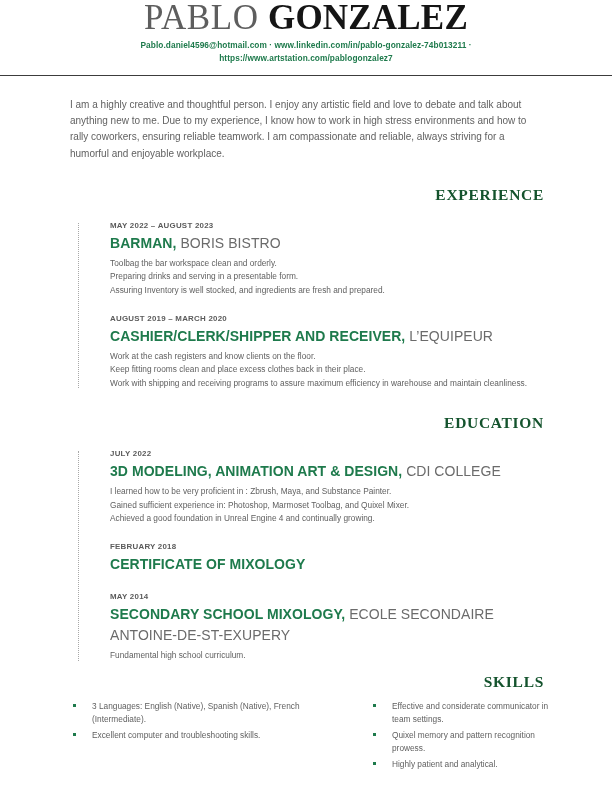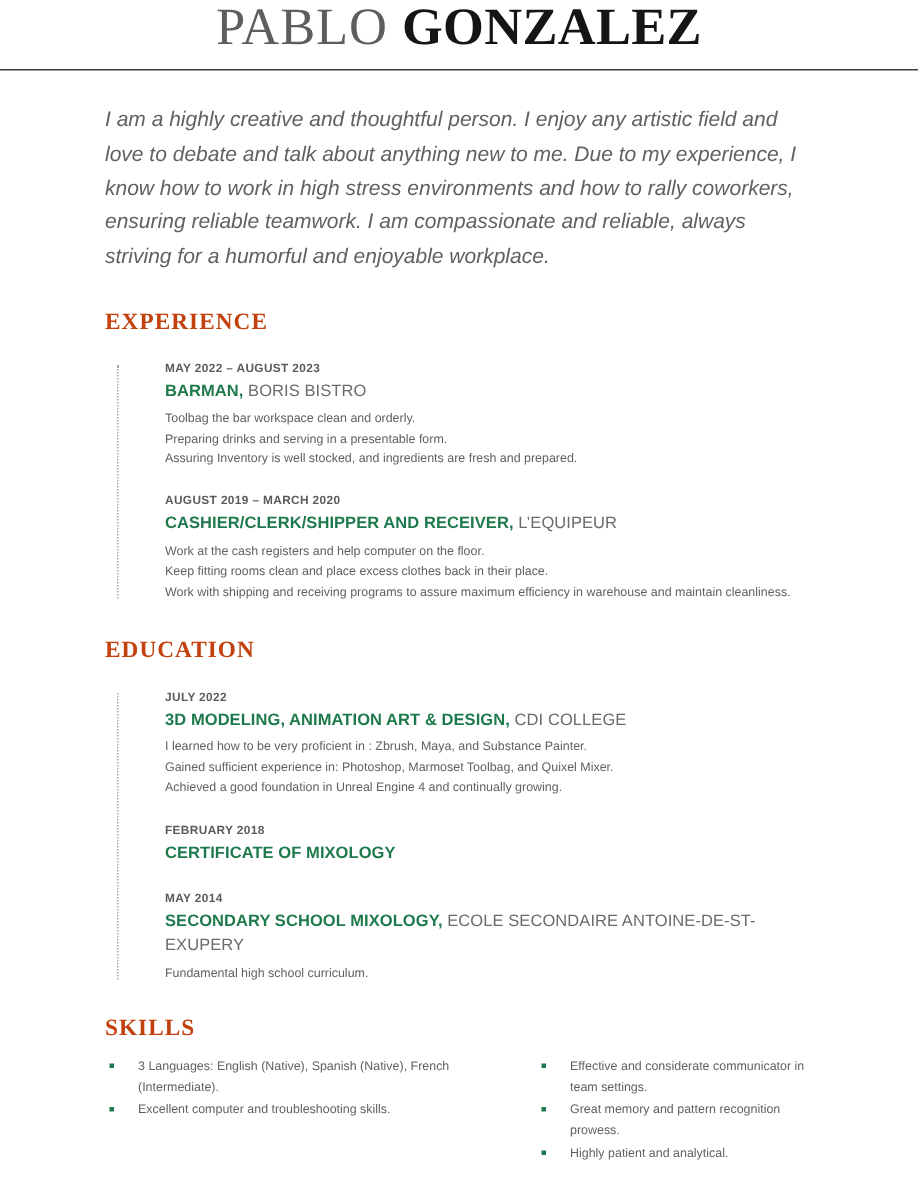--- a/index.html
+++ b/index.html
@@ -56,40 +56,40 @@
     border-top: 1.1px solid #3c3c3c;
     margin: 10px 0 0 0;
     width: 100%;
   }
 
   
   .content {
     padding: 0 68px 0 70px;
   }
   .summary {
-    font-size: 14px;
+    font-size: 10px;
     line-height: 1.62;
     color: #616161;
     margin-top: 21px;
     padding-right: 2px;
     text-align: left;
-    font-style: italic;
   }
 
   
   .section-title {
     font-family: "Liberation Serif", serif;
     font-size: 15.5px;
     font-weight: bold;
-    color: #c2410c;
+    color: #14532d;
     letter-spacing: 0.7px;
     margin-top: 24px;
     margin-bottom: 9px;
-  }
-  .section-skills-title { margin-top: 22px; font-family: Liberation Serif, serif; }
+    text-align: right;
+  }
+  .section-skills-title { margin-top: 10px; font-family: Liberation Serif, serif; }
 
   
   .timeline {
     position: relative;
     padding-left: 40px;
   }
   .timeline::before {
     content: "";
     position: absolute;
     left: 8px;
@@ -101,21 +101,21 @@
   .entry { margin-bottom: 12px; margin-top: 16px; }
   .entry:last-child { margin-bottom: 0; }
   .entry-date {
     font-size: 7.9px;
     font-weight: bold;
     color: #5b5b5b;
     letter-spacing: 0.25px;
     line-height: 1.5;
   }
   .entry-title {
-    font-size: 11px;
+    font-size: 14px;
     color: #6b6b6b;
     line-height: 1.5;
     margin-top: 1px;
     letter-spacing: 0.05px;
   }
   .entry-title .role {
     color: #1e7a4c;
     font-weight: bold;
   }
   .entry-bullets {
@@ -125,21 +125,21 @@
   }
   .entry-bullets li {
     font-size: 8.3px;
     line-height: 1.62;
     color: #616161;
   }
 
   
   .skills-cols {
     display: flex;
-    gap: 0px;
+    gap: 12px;
     margin-top: 0;
   }
   .skills-col {
     flex: 0 0 50%;
     box-sizing: border-box;
   }
   .skills-col.right { padding-left: 51px; }
   .skills-list {
     margin: 0;
     padding: 0;
@@ -165,20 +165,21 @@
 </style>
 </head>
 <body>
 
 <div class="resume-page">
 
   <div class="header">
     <div class="name-line">
       <span class="name-first">PABLO</span><span class="name-first">&nbsp;</span><span class="name-last">GONZALEZ</span>
     </div>
+    <div class="contact-line contact-links">Pablo.daniel4596@hotmail.com · www.linkedin.com/in/pablo-gonzalez-74b013211 · https://www.artstation.com/pablogonzalez7</div>
   </div>
   <hr class="rule">
 
   <div class="content">
 
     <div class="summary">I am a highly creative and thoughtful person. I enjoy any artistic field and love to debate and talk about anything new to me. Due to my experience, I know how to work in high stress environments and how to rally coworkers, ensuring reliable teamwork. I am compassionate and reliable, always striving for a humorful and enjoyable workplace.</div>
 
     <div class="section-title">EXPERIENCE</div>
     <div class="timeline">
 
@@ -195,21 +196,21 @@
         </ul>
       </div>
 
       <div class="entry">
         <div class="entry-date">AUGUST 2019 – MARCH 2020</div>
         <div class="entry-title">
           <span class="role">CASHIER/CLERK/SHIPPER AND RECEIVER,</span>
           <span>L’EQUIPEUR</span>
         </div>
         <ul class="entry-bullets">
-          <li>Work at the cash registers and help computer on the floor.</li>
+          <li>Work at the cash registers and know clients on the floor.</li>
           <li>Keep fitting rooms clean and place excess clothes back in their place.</li>
           <li>Work with shipping and receiving programs to assure maximum efficiency in warehouse and maintain cleanliness.</li>
         </ul>
       </div>
 
     </div>
 
     <div class="section-title">EDUCATION</div>
     <div class="timeline">
 
@@ -250,20 +251,20 @@
     <div class="skills-cols">
       <div class="skills-col left">
         <ul class="skills-list">
           <li>3 Languages: English (Native), Spanish (Native), French (Intermediate).</li>
           <li>Excellent computer and troubleshooting skills.</li>
         </ul>
       </div>
       <div class="skills-col right">
         <ul class="skills-list">
           <li>Effective and considerate communicator in team settings.</li>
-          <li>Great memory and pattern recognition prowess.</li>
+          <li>Quixel memory and pattern recognition prowess.</li>
           <li>Highly patient and analytical.</li>
         </ul>
       </div>
     </div>
 
   </div>
 </div>
 
 </body></html>

